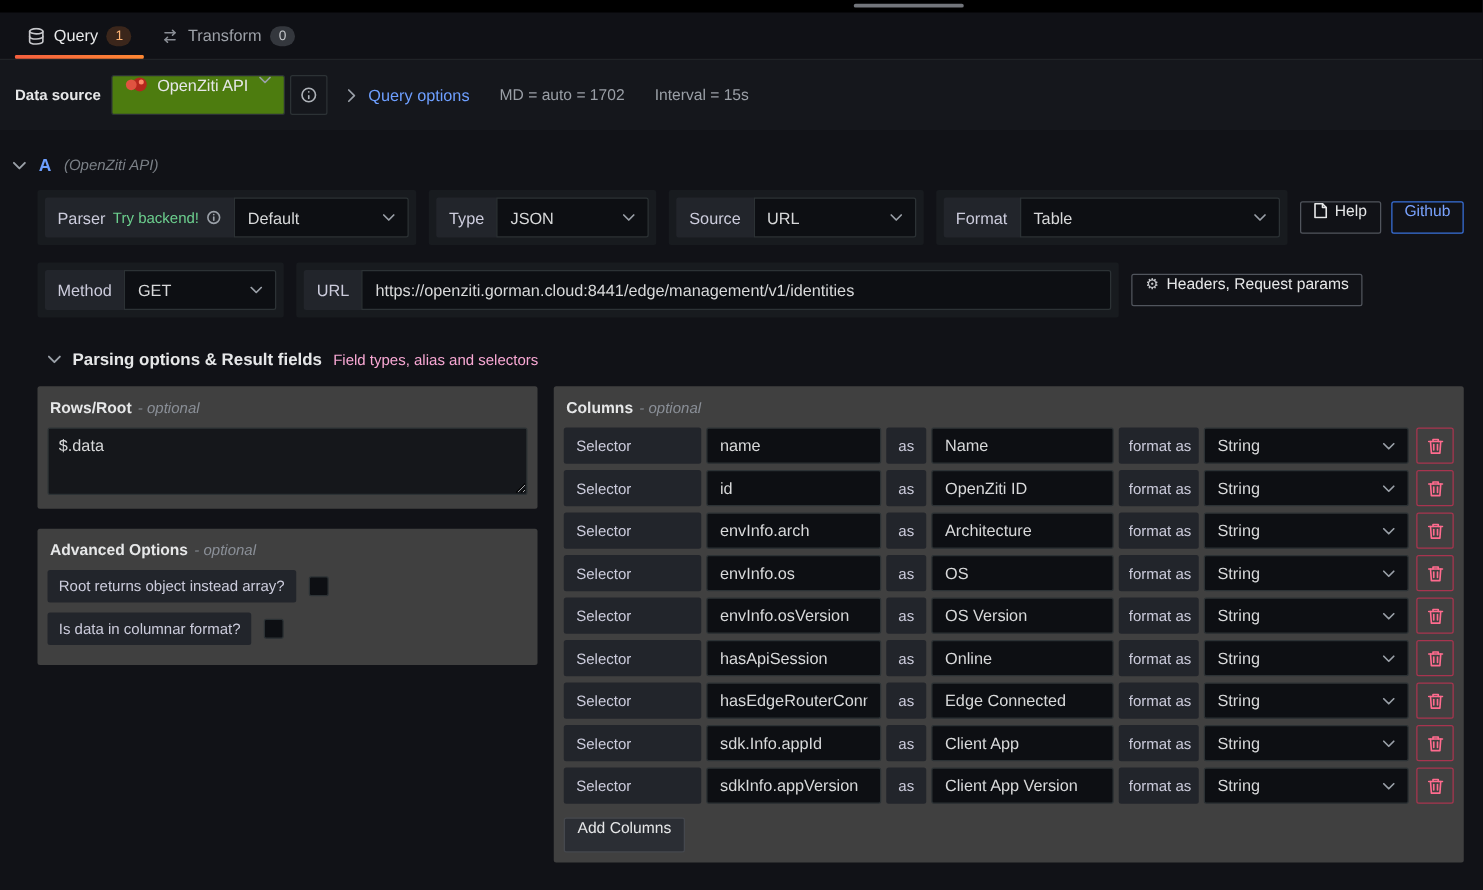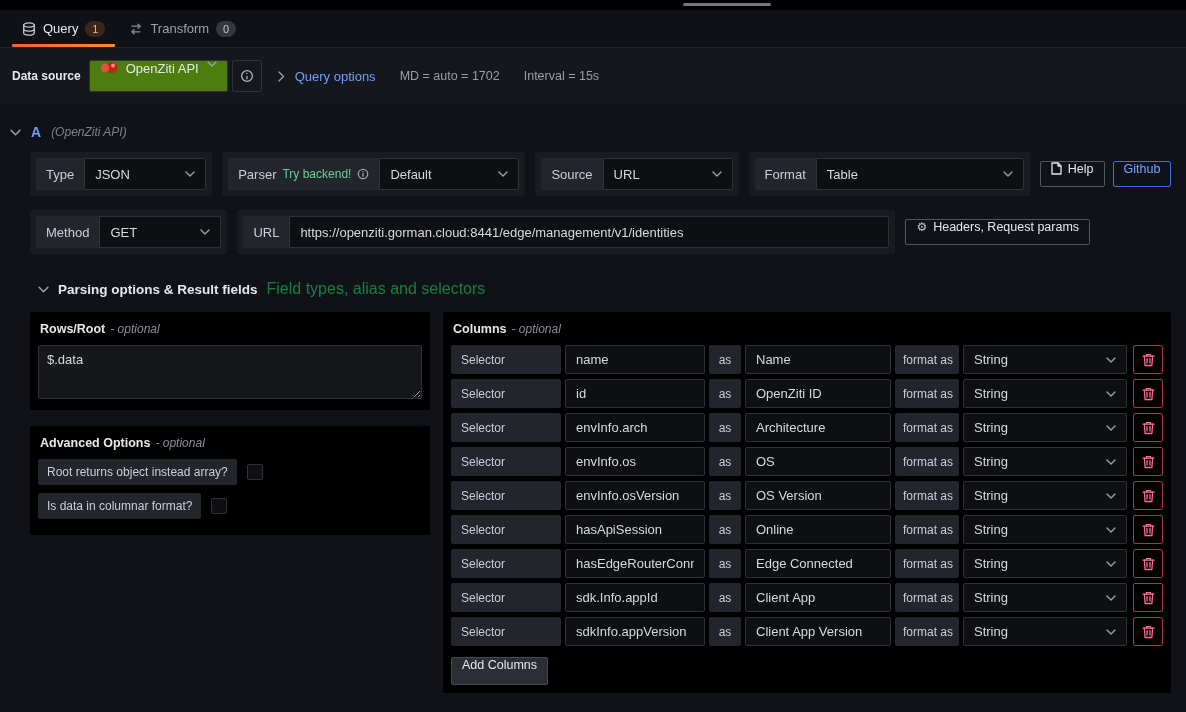--- a/index.html
+++ b/index.html
@@ -60,26 +60,26 @@
   .btn { height:26px; display:inline-flex; align-items:flex-start; gap:6px; padding:0 10px; border-radius:2px; font-size:12.5px; border:1px solid #51555d; color:#e6e7e8; background:transparent; cursor:pointer; font-family:inherit; }
   .btn-blue { border-color:#3871dc; color:#7aa3ff; }
   .btn-filled { background:#2b2e34; border-color:#45484e; height:28px; }
   .row1-right { margin-left:auto; display:flex; gap:8px; align-items:center; }
   .row2 { margin-top:14px; }
 
   
   .section-toggle { display:flex; align-items:baseline; gap:9px; margin:26px 0 0 8px; cursor:pointer; }
   .section-toggle .chev-icon { align-self:center; color:#9aa0a8; }
   .section-title { color:#e6e7e8; font-size:13.5px; font-weight:700; }
-  .section-sub { color:#15803d; font-size:16px; }
+  .section-sub { color:#f9a8d4; font-size:12px; }
 
   
   .panels { display:flex; gap:13px; margin-top:14px; align-items:flex-start; }
   .left-col { width:400px; flex:none; }
-  .panel { background:#000000; border-radius:2px; padding:8px; }
+  .panel { background:#404040; border-radius:2px; padding:8px; }
   .panel-head { display:flex; align-items:baseline; gap:5px; margin:2px 0 9px 2px; }
   .panel-title { color:#e6e7e8; font-size:12.5px; font-weight:700; }
   .panel-opt { color:#8a8f97; font-size:12px; font-style:italic; }
   .root-textarea { width:100%; height:54px; background:#15171b; border:1px solid #2c3235; border-radius:2px; color:#d8d9da; font-size:13px; font-family:inherit; padding:6px 8px; resize:vertical; outline:none; }
   .advanced-panel { margin-top:16px; }
   .adv-row { display:flex; align-items:center; margin-bottom:8px; }
   .adv-label { background:#22252b; height:26px; display:flex; align-items:center; padding:0 9px; border-radius:2px; font-size:12px; color:#ccccdc; font-weight:500; }
   .checkbox { width:16px; height:16px; margin-left:10px; background:#0d0f13; border:1px solid #2c3235; border-radius:2px; cursor:pointer; }
 
   
@@ -172,42 +172,42 @@
       </svg>
   </span>
   <span class="ref-id">A</span>
   <span class="ds-hint">(OpenZiti API)</span>
 </div>
 
 <div class="editor">
 
   <div class="frow">
     <div class="group">
-      <span class="ilabel">Type</span>
-      <div class="control dropdown" style="width:122px">
-        <span>JSON</span>
-        <svg class="chev-icon" width="10" height="6" viewBox="0 0 10 6">
-            <path d="M1 1l4 4 4-4"></path>
-          </svg>
-      </div>
-    </div>
-    <div class="group">
       <span class="ilabel">
         <span>Parser</span>
         <span class="green-hint">Try backend!</span>
         <span class="info-icon stroke">
           <svg width="12" height="12" viewBox="0 0 12 12">
               <circle cx="6" cy="6" r="4.7"></circle>
               <path d="M6 5.6v2.6"></path>
               <path d="M6 3.6v.2"></path>
             </svg>
         </span>
       </span>
       <div class="control dropdown" style="width:140px">
         <span>Default</span>
+        <svg class="chev-icon" width="10" height="6" viewBox="0 0 10 6">
+            <path d="M1 1l4 4 4-4"></path>
+          </svg>
+      </div>
+    </div>
+    <div class="group">
+      <span class="ilabel">Type</span>
+      <div class="control dropdown" style="width:122px">
+        <span>JSON</span>
         <svg class="chev-icon" width="10" height="6" viewBox="0 0 10 6">
             <path d="M1 1l4 4 4-4"></path>
           </svg>
       </div>
     </div>
     <div class="group">
       <span class="ilabel">Source</span>
       <div class="control dropdown" style="width:130px">
         <span>URL</span>
         <svg class="chev-icon" width="10" height="6" viewBox="0 0 10 6">

